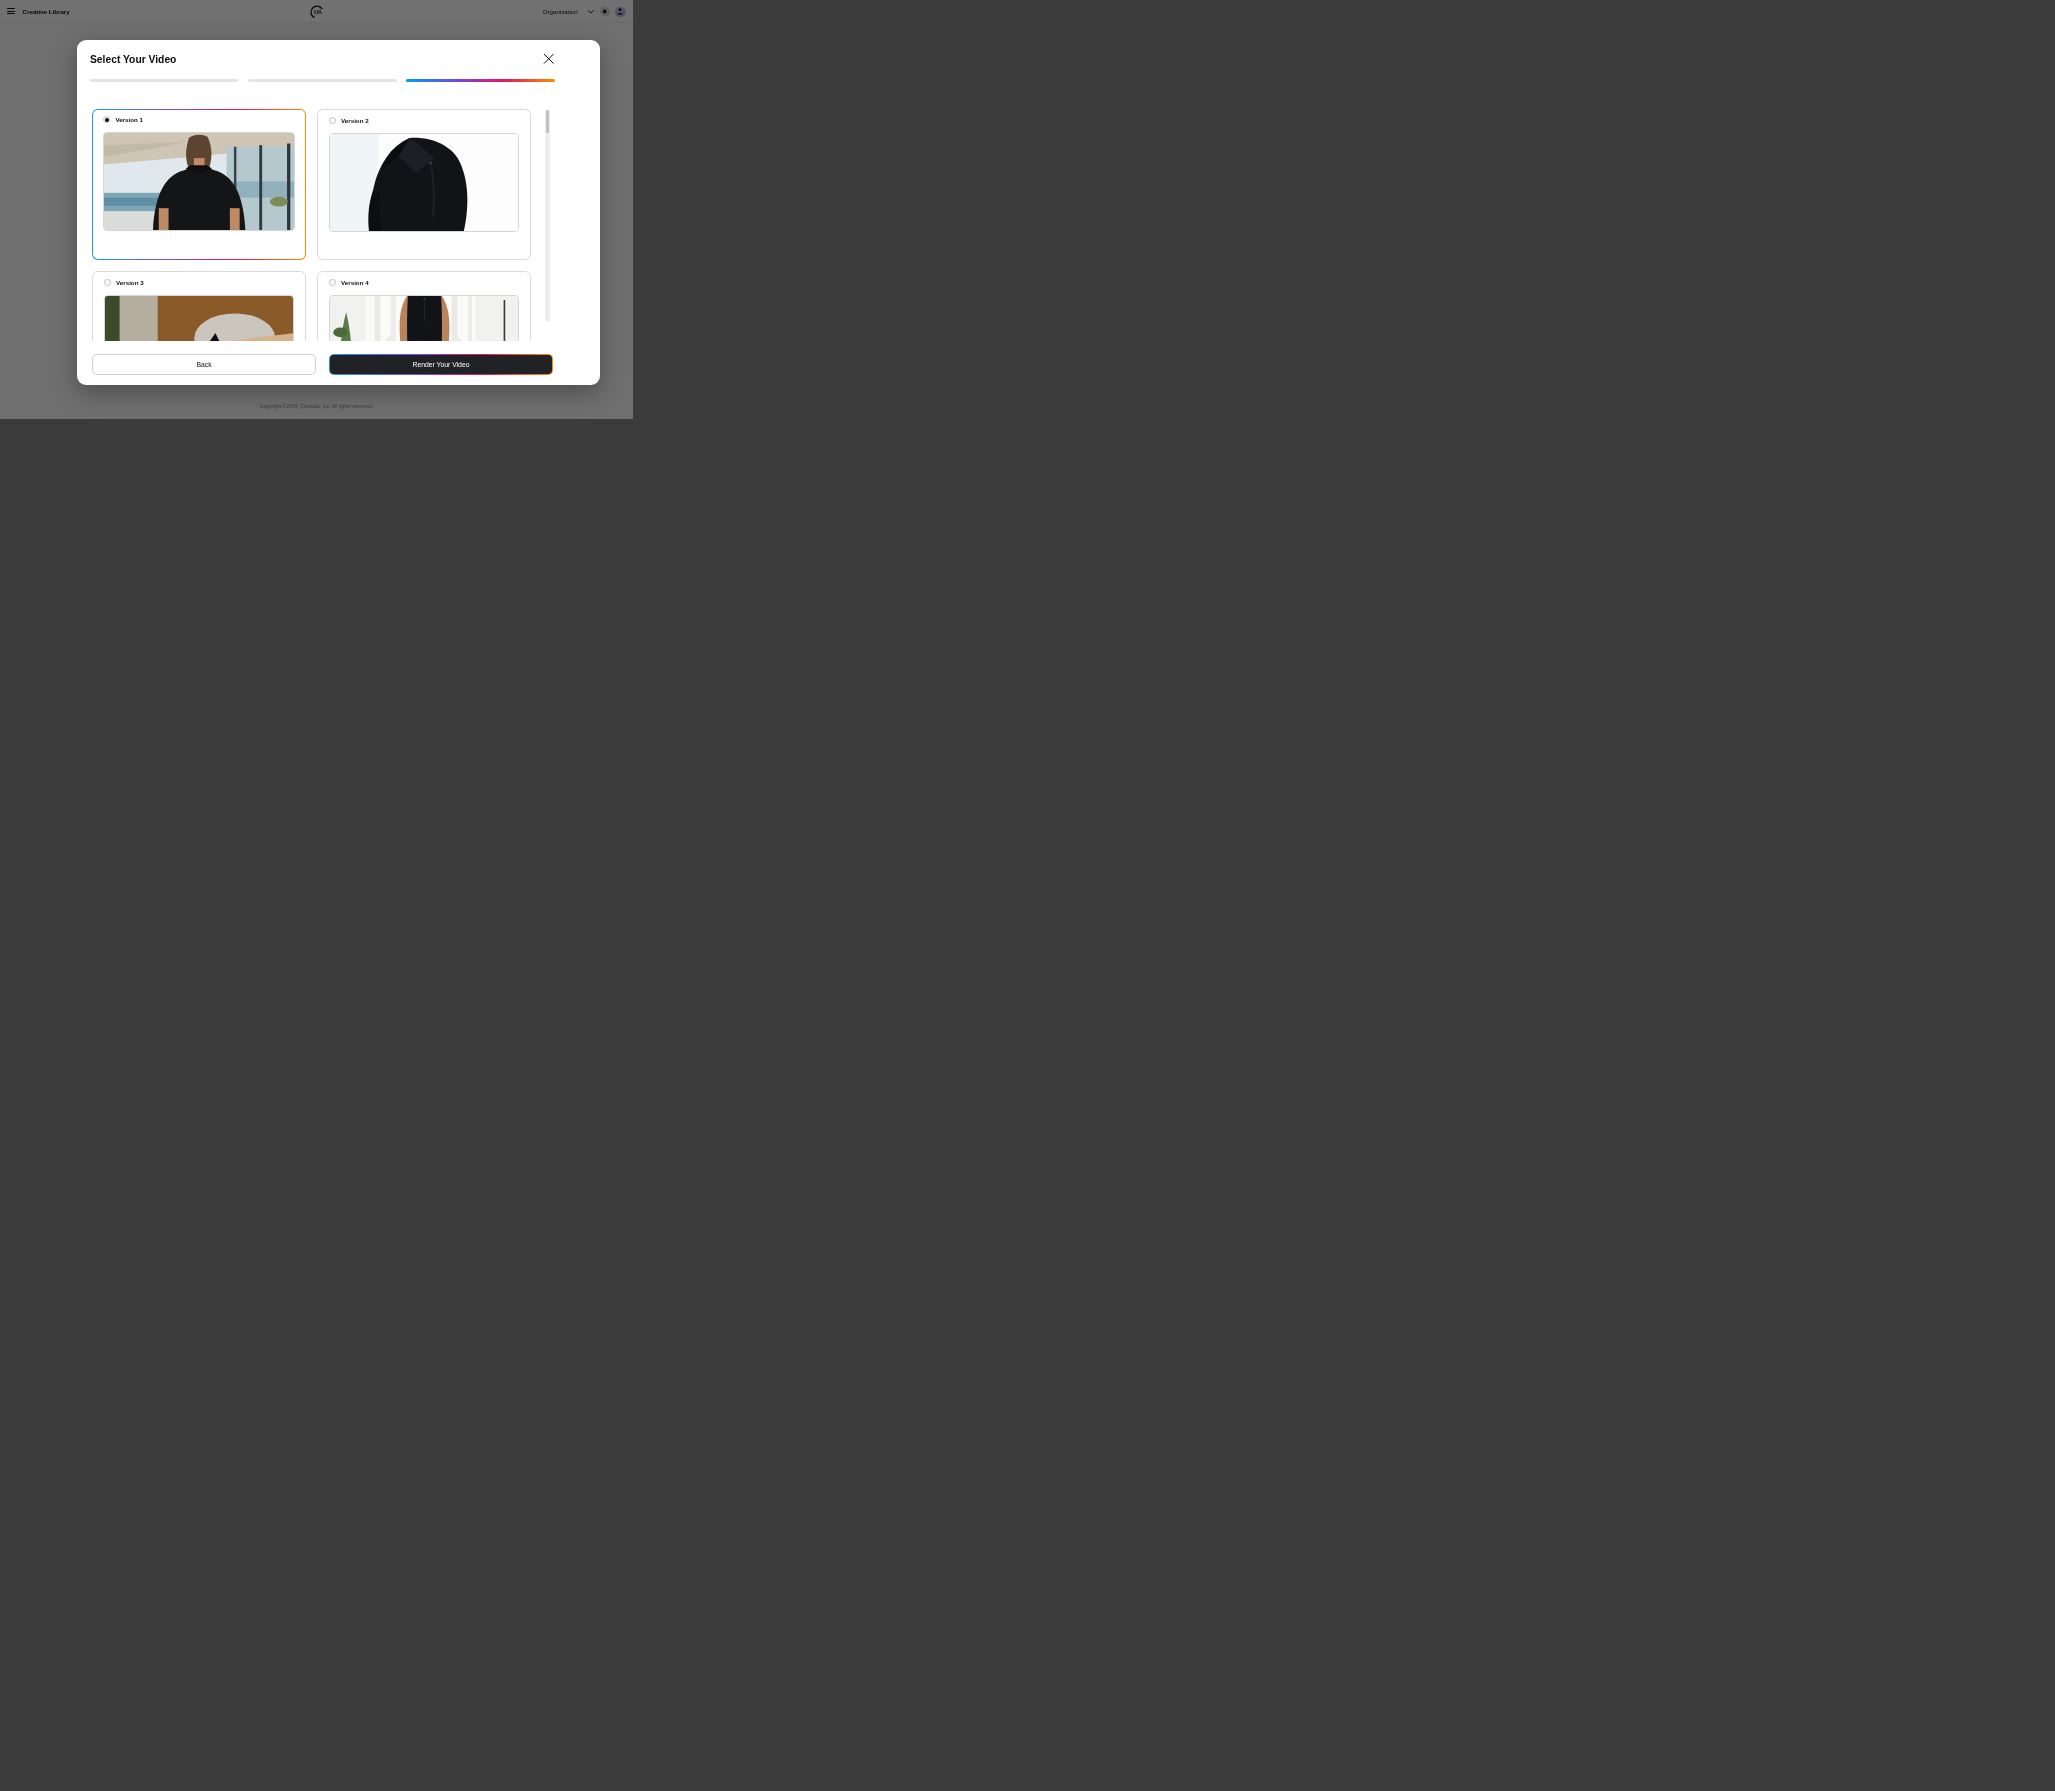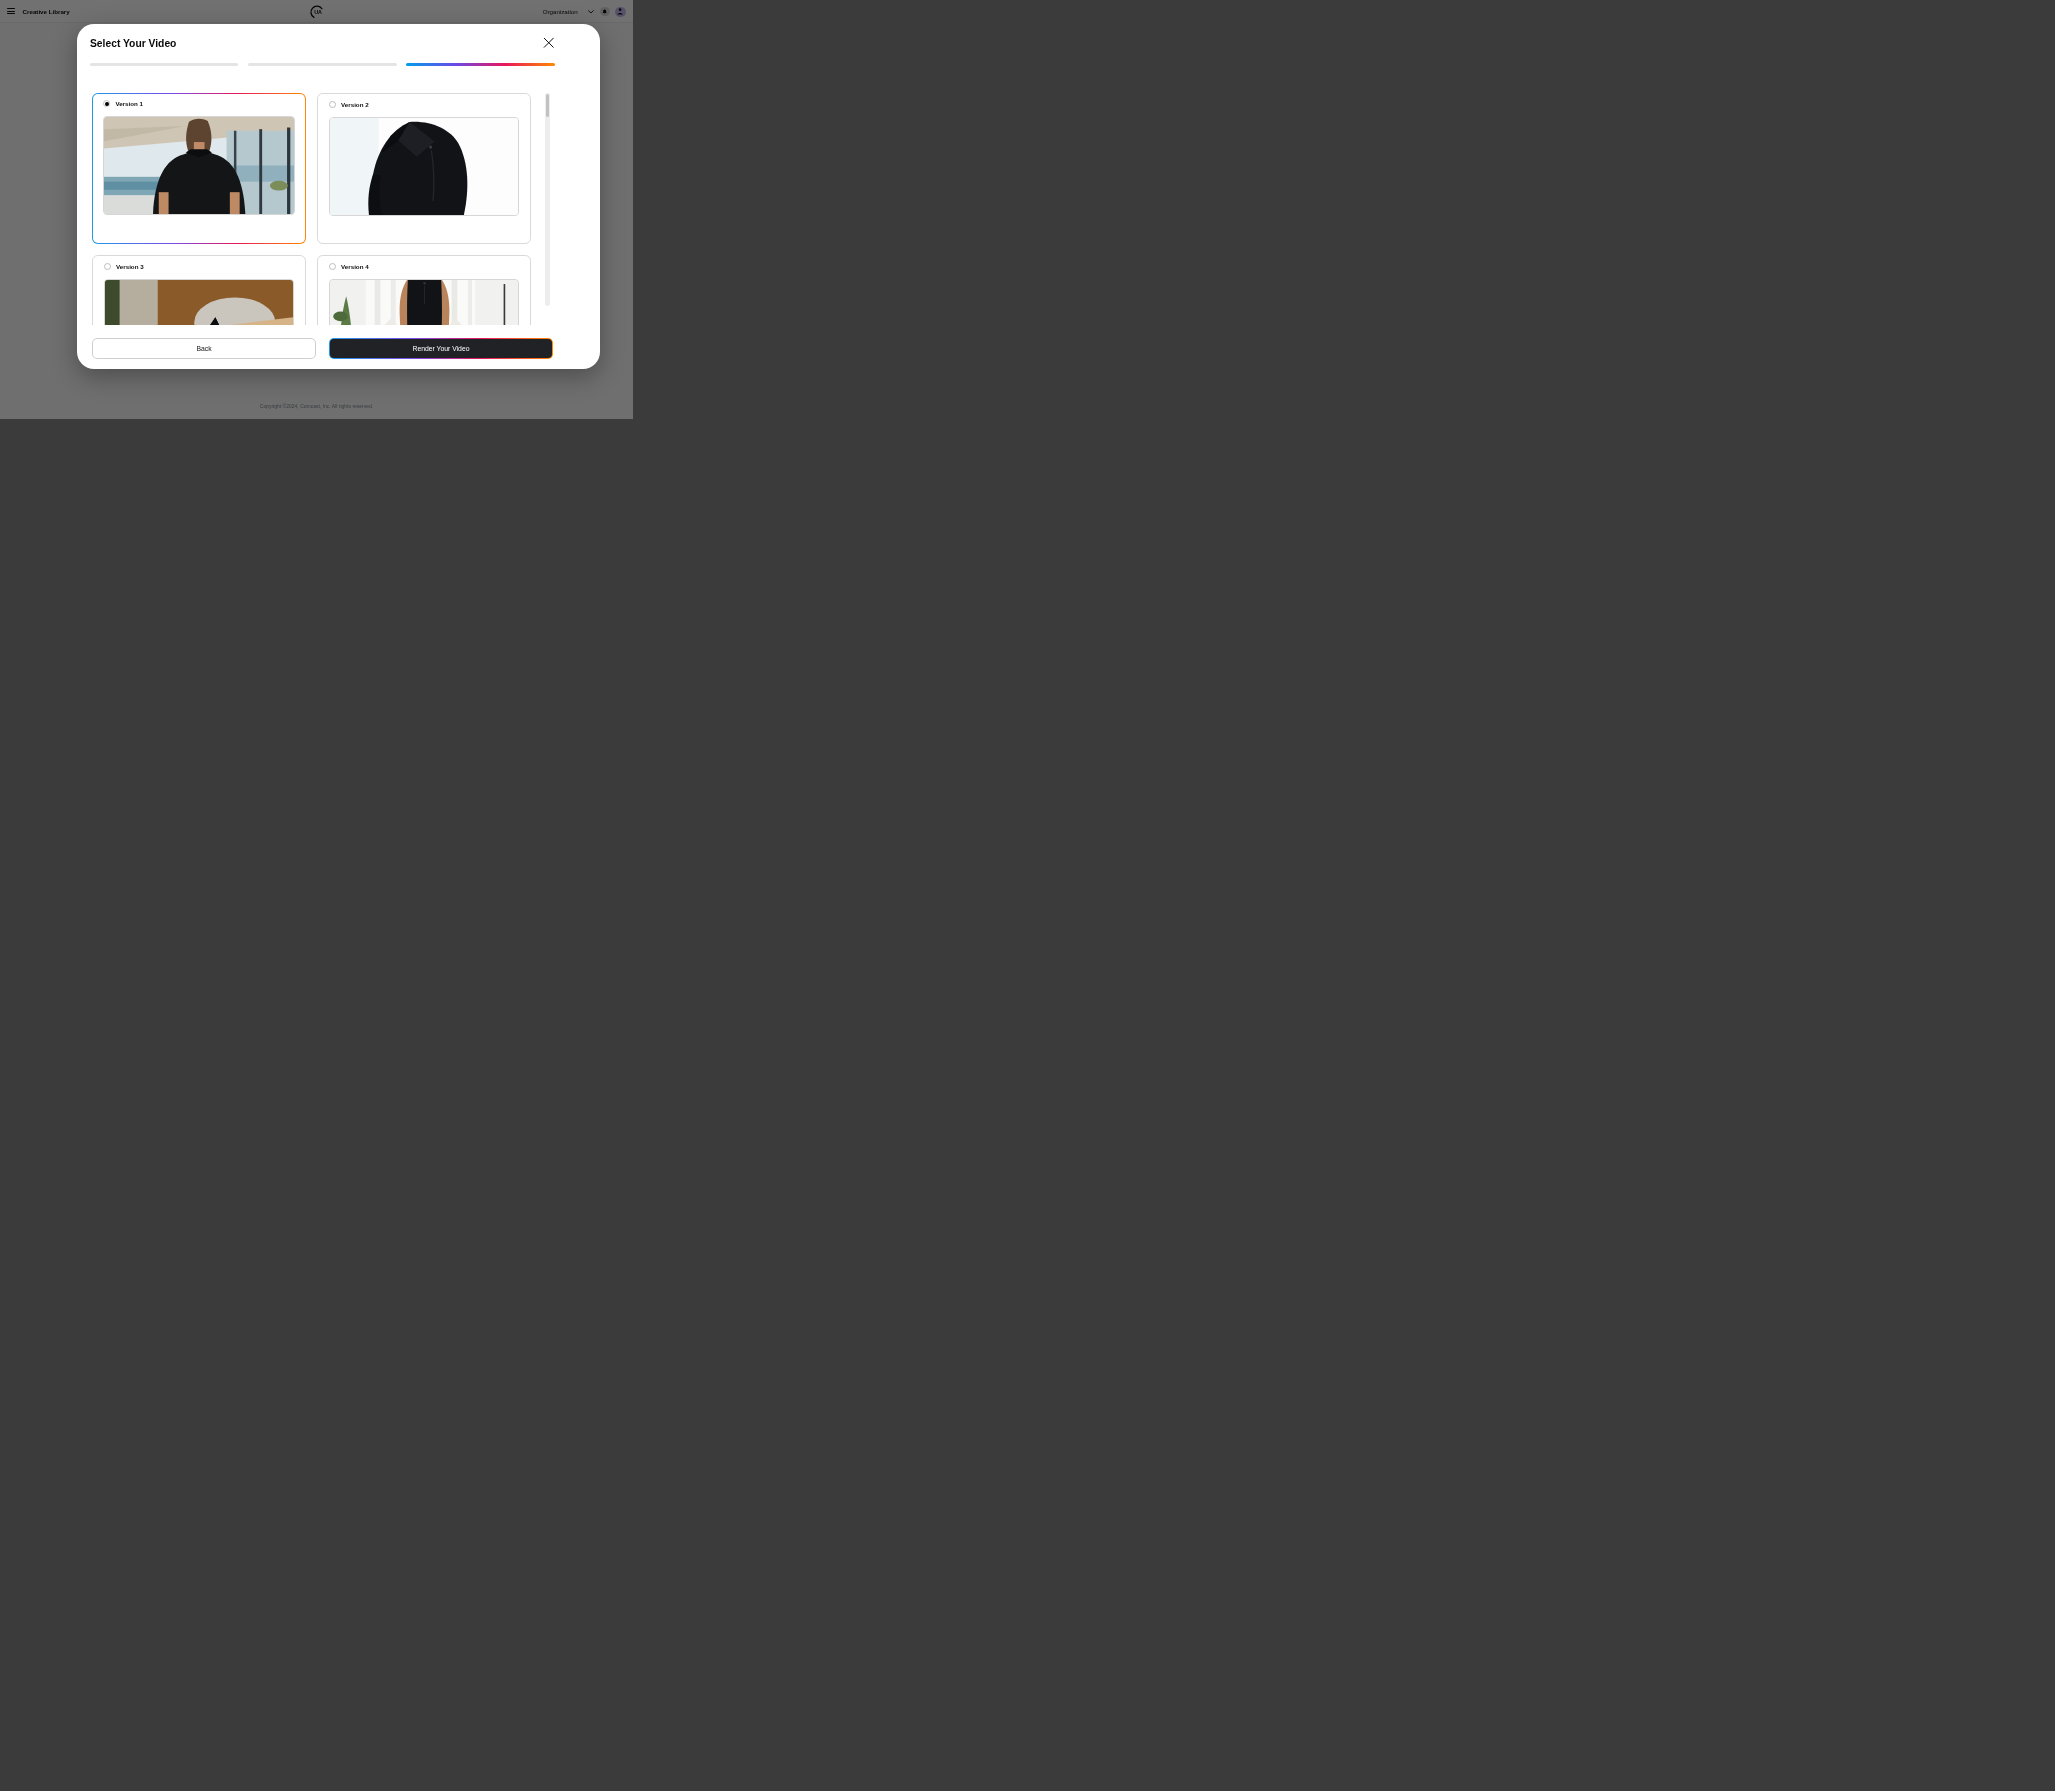--- a/index.html
+++ b/index.html
@@ -21,22 +21,22 @@
                display:flex;align-items:center;justify-content:center;cursor:pointer;}
   .avatar-circle{width:10.3px;height:10.3px;border-radius:50%;background:#c0b6e8;
                display:flex;align-items:center;justify-content:center;cursor:pointer;overflow:hidden;}
   .copyright{position:absolute;top:403px;left:0;width:100%;text-align:center;
              font-size:5px;color:#828891;}
 
   
   .overlay{position:absolute;inset:0;background:rgba(0,0,0,0.55);z-index:5;}
 
   
-  .modal{position:absolute;left:77px;top:24px;width:523px;height:345px;background:#fff;
-         border-radius:17px;z-index:10;box-shadow:0 7.4px 25px rgba(0,0,0,.3);}
+  .modal{position:absolute;left:77px;top:40px;width:523px;height:345px;background:#fff;
+         border-radius:9px;z-index:10;box-shadow:0 7.4px 25px rgba(0,0,0,.3);}
   .modal-title{position:absolute;left:13px;top:13.6px;font-size:10.3px;font-weight:bold;color:#0a0a0a;}
   .close-btn{position:absolute;left:466px;top:12.3px;width:12.3px;height:12.3px;cursor:pointer;
              display:flex;align-items:center;justify-content:center;background:none;border:none;padding:0;}
 
   .progress-row{position:absolute;left:12.7px;top:39px;width:465px;display:flex;gap:9.5px;}
   .pbar{flex:1;height:2.9px;border-radius:1.6px;background:#e4e4e4;}
   .pbar.active{background:linear-gradient(90deg,#009fe8 0%,#6a4ae8 33%,#e8175d 66%,#ff8a00 100%);}
 
   .cards-viewport{position:absolute;left:0;top:56px;width:490px;height:245px;overflow:hidden;}
   .version-card{position:absolute;width:214px;height:151px;background:#fff;border-radius:5.8px;

